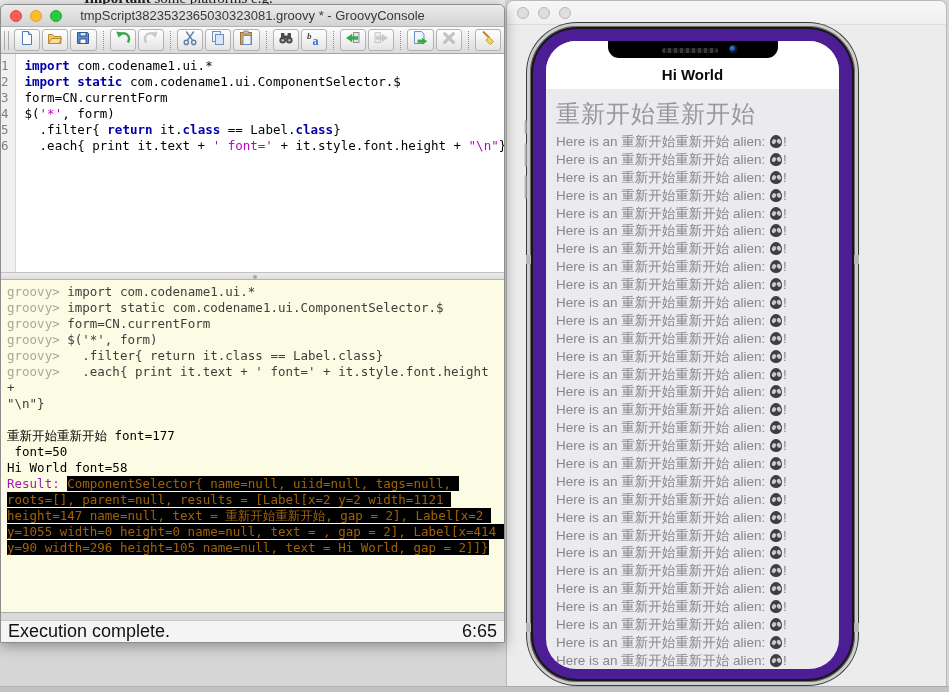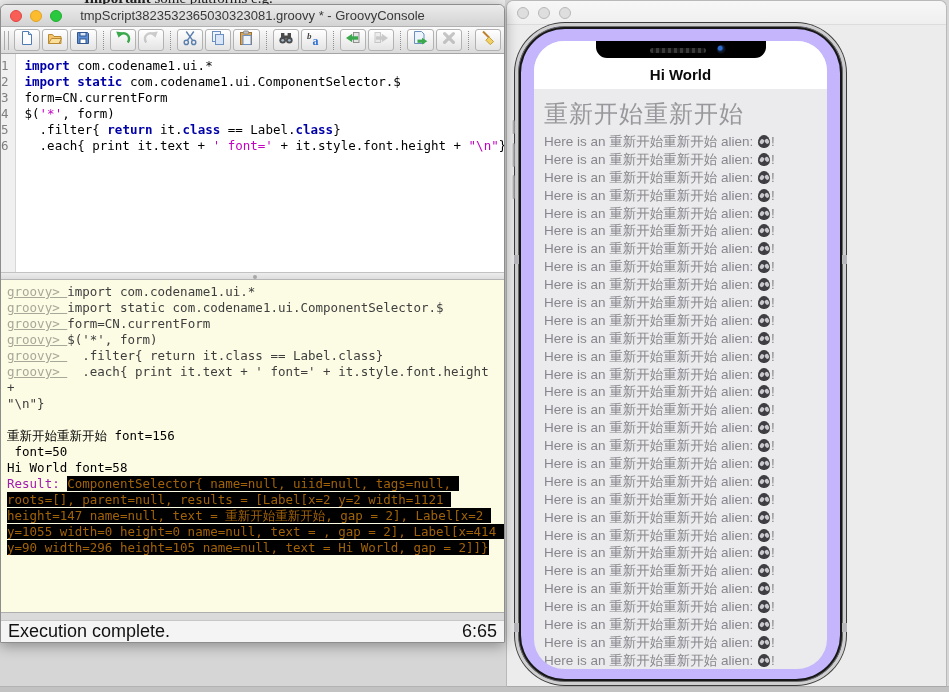--- a/index.html
+++ b/index.html
@@ -25,22 +25,22 @@
       background:#ececec; border:1px solid #b9b9b9; border-bottom-color:#a9a9a9;
       border-radius:7px 7px 0 0; z-index:1; }
   .sim-titlebar { height:24px; background:linear-gradient(#f7f7f7,#efefef);
       border-bottom:1px solid #dcdcdc; border-radius:7px 7px 0 0;
       display:flex; align-items:center; padding-left:10px; }
   .sim-lights { display:flex; gap:9px; }
   .sim-light { width:12px; height:12px; border-radius:50%;
       background:#dedede; border:1px solid #b8b8b8; }
 
   
-  .phone { position:absolute; left:8px; top:22px; width:331px; height:662px;
-      background:#c4b5fd; border-radius:50px;
+  .phone { position:absolute; left:20px; top:22px; width:331px; height:662px;
+      background:#4c1d95; border-radius:50px;
       border:3px solid #cfcfcf;
       box-shadow:0 0 0 1px #3c3c3c, inset 0 0 0 1px #6a6a6a, inset 0 0 0 3px #171717; }
   .antenna { position:absolute; width:5px; height:9px; background:#b8b8ba; }
   .antenna.l { left:-4px; } .antenna.r { right:-4px; }
   .side-btn { position:absolute; left:-6px; width:3px; background:linear-gradient(90deg,#e8e8e8,#7d7d7d);
       border-radius:2px; }
   .screen { position:absolute; left:16px; top:15px; width:293px; height:628px;
       border-radius:30px; background:#ebebed; overflow:hidden; }
   .notch { position:absolute; left:50%; top:0; transform:translateX(-50%);
       width:170px; height:17px; background:#000; border-radius:0 0 11px 11px; z-index:3; }
@@ -98,21 +98,21 @@
 
   .splitter { flex:0 0 8px; background:linear-gradient(#ececec,#dedede);
       border-top:1px solid #c2c2c2; border-bottom:1px solid #b5b5b5; position:relative; }
   .splitter::after { content:""; position:absolute; left:50%; top:2px; width:4px; height:4px;
       border-radius:50%; background:#a7a7a7; }
 
   .output { flex:1; background:#fcfbe3; overflow:hidden;
       font:12.5px "DejaVu Sans Mono",monospace; line-height:16px;
       padding:4px 5px 0 6px; color:#3e3e3e; }
   .out-line { white-space:pre-wrap; word-wrap:break-word; }
-  .prompt { color:#a8a89a;text-decoration:underline; }
+  .prompt { color:#a8a89a; }
   .stdout { color:#000; }
   .result-label { color:#a21caf;text-align:right; }
   .result-sel { background:#000; color:#a16207; }
 
   .status-strip { flex:0 0 8px; background:#dadada; border-top:1px solid #aeaeae; }
   .statusbar { flex:0 0 22px; background:#f4f4f4; border-top:1px solid #c6c6c6;
       display:flex; align-items:center; justify-content:space-between;
       padding:0 7px; font-size:18px; color:#111; }
 </style>
 </head>
@@ -340,21 +340,21 @@
 
   <div class="output" id="output">
       <div class="out-line"><span class="prompt">groovy&gt; </span><span>import com.codename1.ui.*</span></div>
       <div class="out-line"><span class="prompt">groovy&gt; </span><span>import static com.codename1.ui.ComponentSelector.$</span></div>
       <div class="out-line"><span class="prompt">groovy&gt; </span><span>form=CN.currentForm</span></div>
       <div class="out-line"><span class="prompt">groovy&gt; </span><span>$('*', form)</span></div>
       <div class="out-line"><span class="prompt">groovy&gt; </span><span>  .filter{ return it.class == Label.class}</span></div>
       <div class="out-line"><span class="prompt">groovy&gt; </span><span>  .each{ print it.text + ' font=' + it.style.font.height +</span></div>
       <div class="out-line"><span class="prompt"></span><span>"\n"}</span></div>
       <div class="out-line">&nbsp;</div>
-      <div class="out-line stdout">重新开始重新开始 font=156</div>
+      <div class="out-line stdout">重新开始重新开始 font=177</div>
       <div class="out-line stdout"> font=50</div>
       <div class="out-line stdout">Hi World font=58</div>
       <div class="out-line"><span class="result-label">Result: </span><span class="result-sel">ComponentSelector{ name=null, uiid=null, tags=null, roots=[], parent=null, results = [Label[x=2 y=2 width=1121 height=147 name=null, text = 重新开始重新开始, gap = 2], Label[x=2 y=1055 width=0 height=0 name=null, text = , gap = 2], Label[x=414 y=90 width=296 height=105 name=null, text = Hi World, gap = 2]]}</span></div>
     </div>
 
   <div class="status-strip"></div>
   <div class="statusbar">
     <span>Execution complete.</span>
     <span>6:65</span>
   </div>

